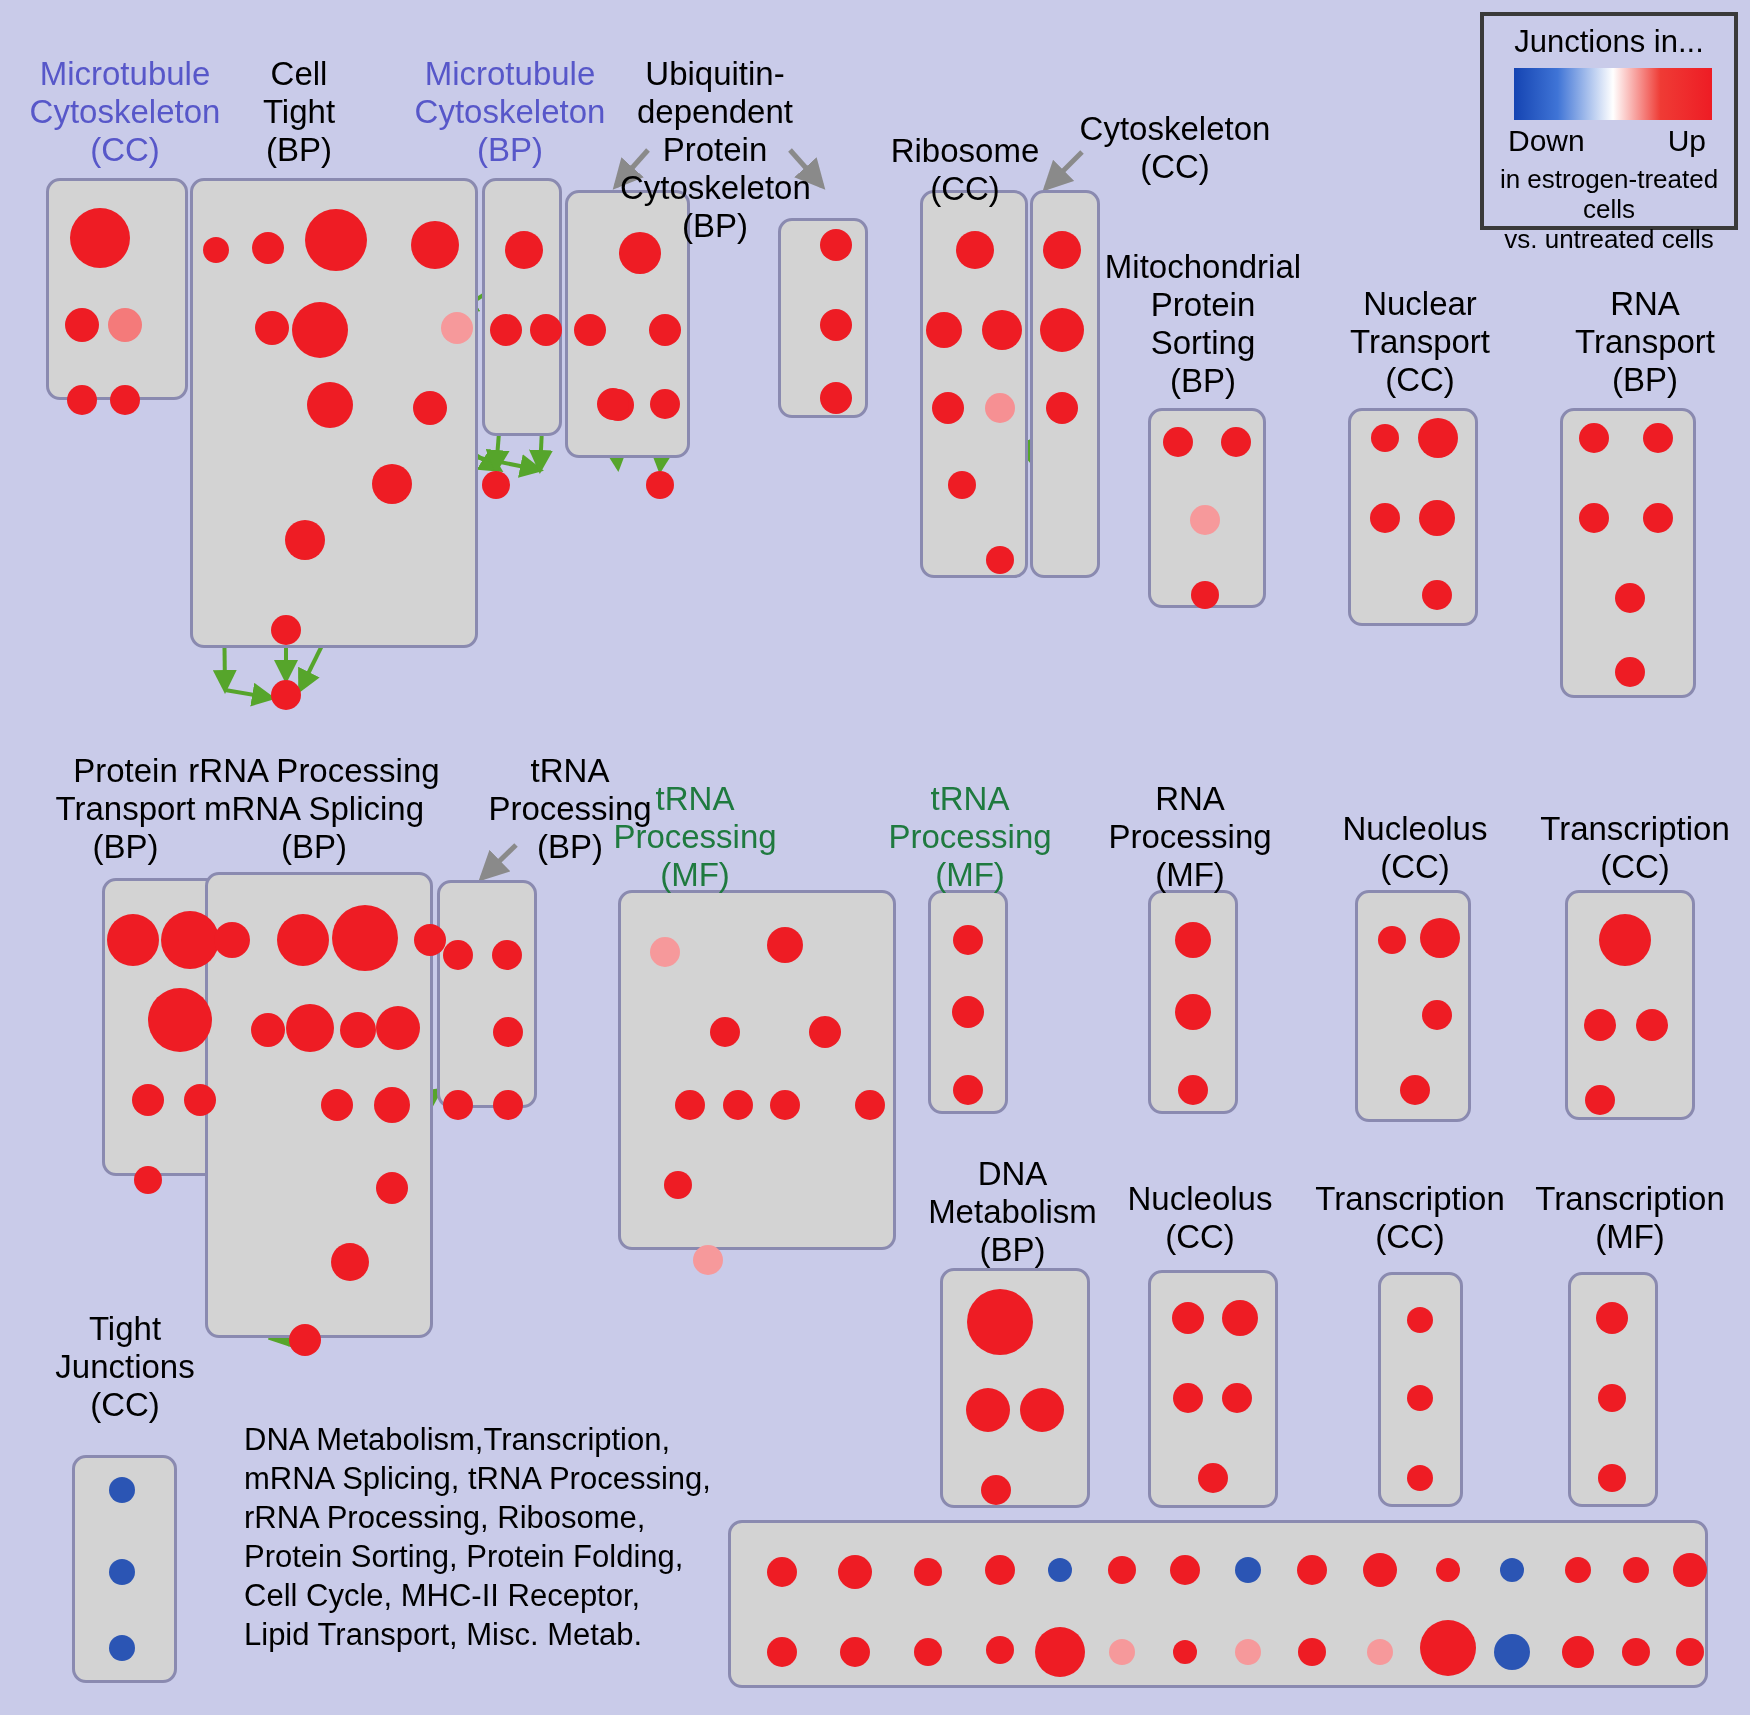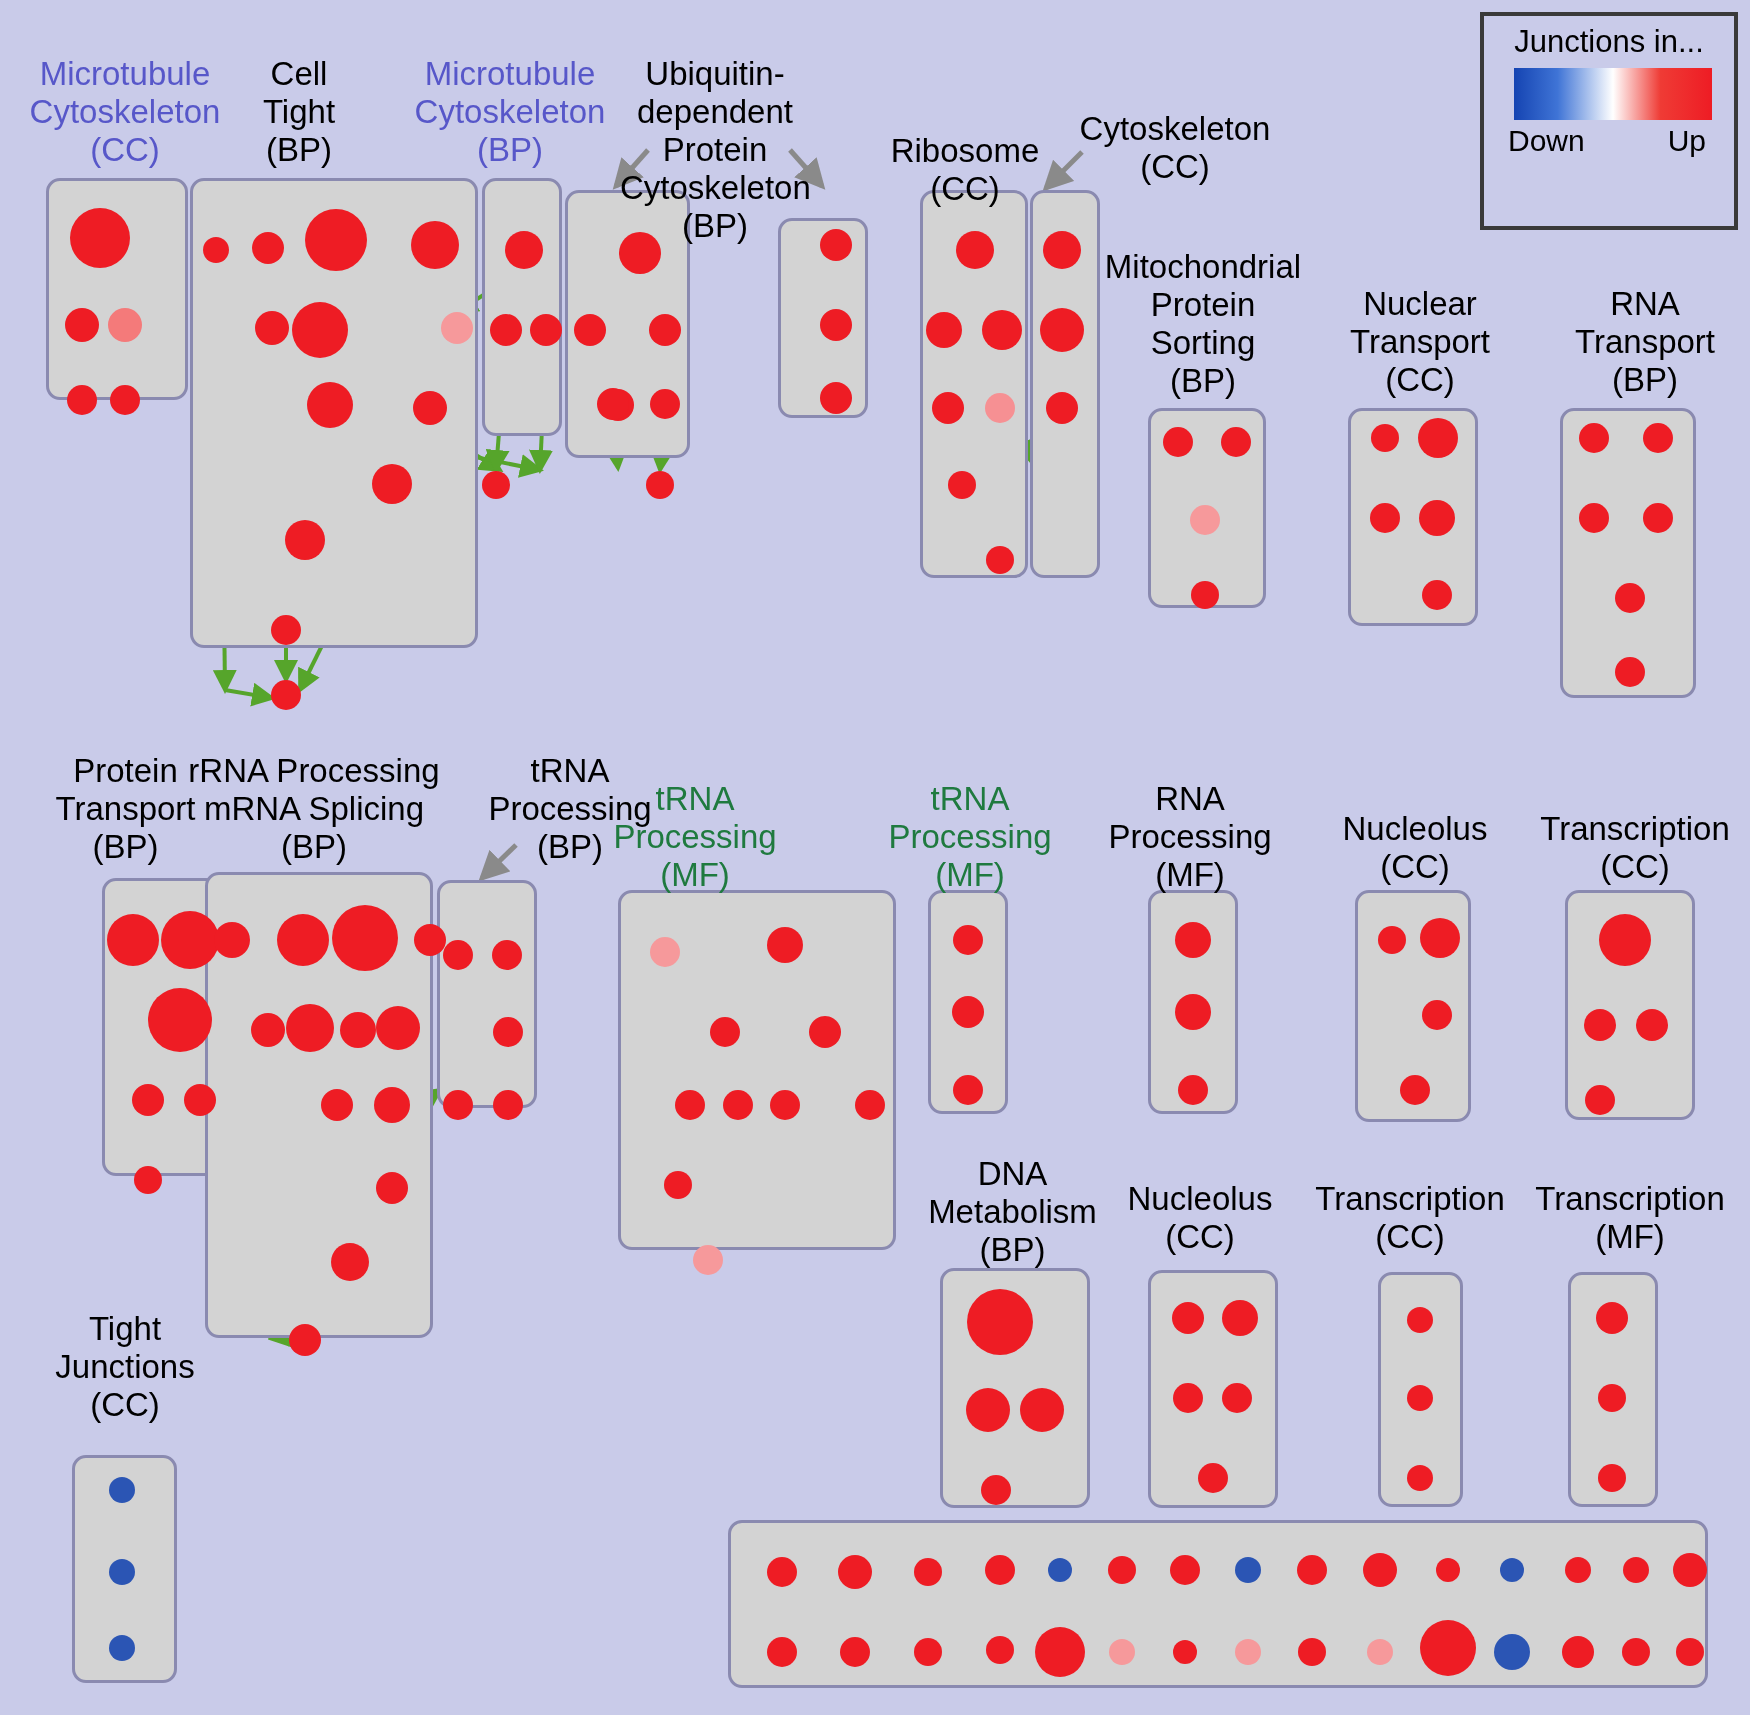--- a/index.html
+++ b/index.html
@@ -436,20 +436,28 @@
       <div class="node" style="left: 1500px; top: 1558px; width: 24px; height: 24px; background: rgb(43, 85, 180);"></div>
       <div class="node" style="left: 1494px; top: 1634px; width: 36px; height: 36px; background: rgb(43, 85, 180);"></div>
       <div class="node" style="left: 1565px; top: 1557px; width: 26px; height: 26px; background: rgb(238, 28, 36);"></div>
       <div class="node" style="left: 1562px; top: 1636px; width: 32px; height: 32px; background: rgb(238, 28, 36);"></div>
       <div class="node" style="left: 1623px; top: 1557px; width: 26px; height: 26px; background: rgb(238, 28, 36);"></div>
       <div class="node" style="left: 1622px; top: 1638px; width: 28px; height: 28px; background: rgb(238, 28, 36);"></div>
       <div class="node" style="left: 1673px; top: 1553px; width: 34px; height: 34px; background: rgb(238, 28, 36);"></div>
       <div class="node" style="left: 1676px; top: 1638px; width: 28px; height: 28px; background: rgb(238, 28, 36);"></div>
     </div>
 
+  <div class="bottom-note">DNA Metabolism,Transcription,
+mRNA Splicing, tRNA Processing,
+rRNA Processing, Ribosome,
+Protein Sorting, Protein Folding,
+Cell Cycle, MHC-II Receptor,
+Lipid Transport, Misc. Metab.</div>
 
   <div class="legend-box">
     <div class="legend-title">Junctions in...</div>
     <div class="legend-bar"></div>
     <div class="legend-down">Down</div>
     <div class="legend-up">Up</div>
+    <div class="legend-sub">in estrogen-treated cells
+vs. untreated cells</div>
   </div>
 </div>
 
 </body></html>

